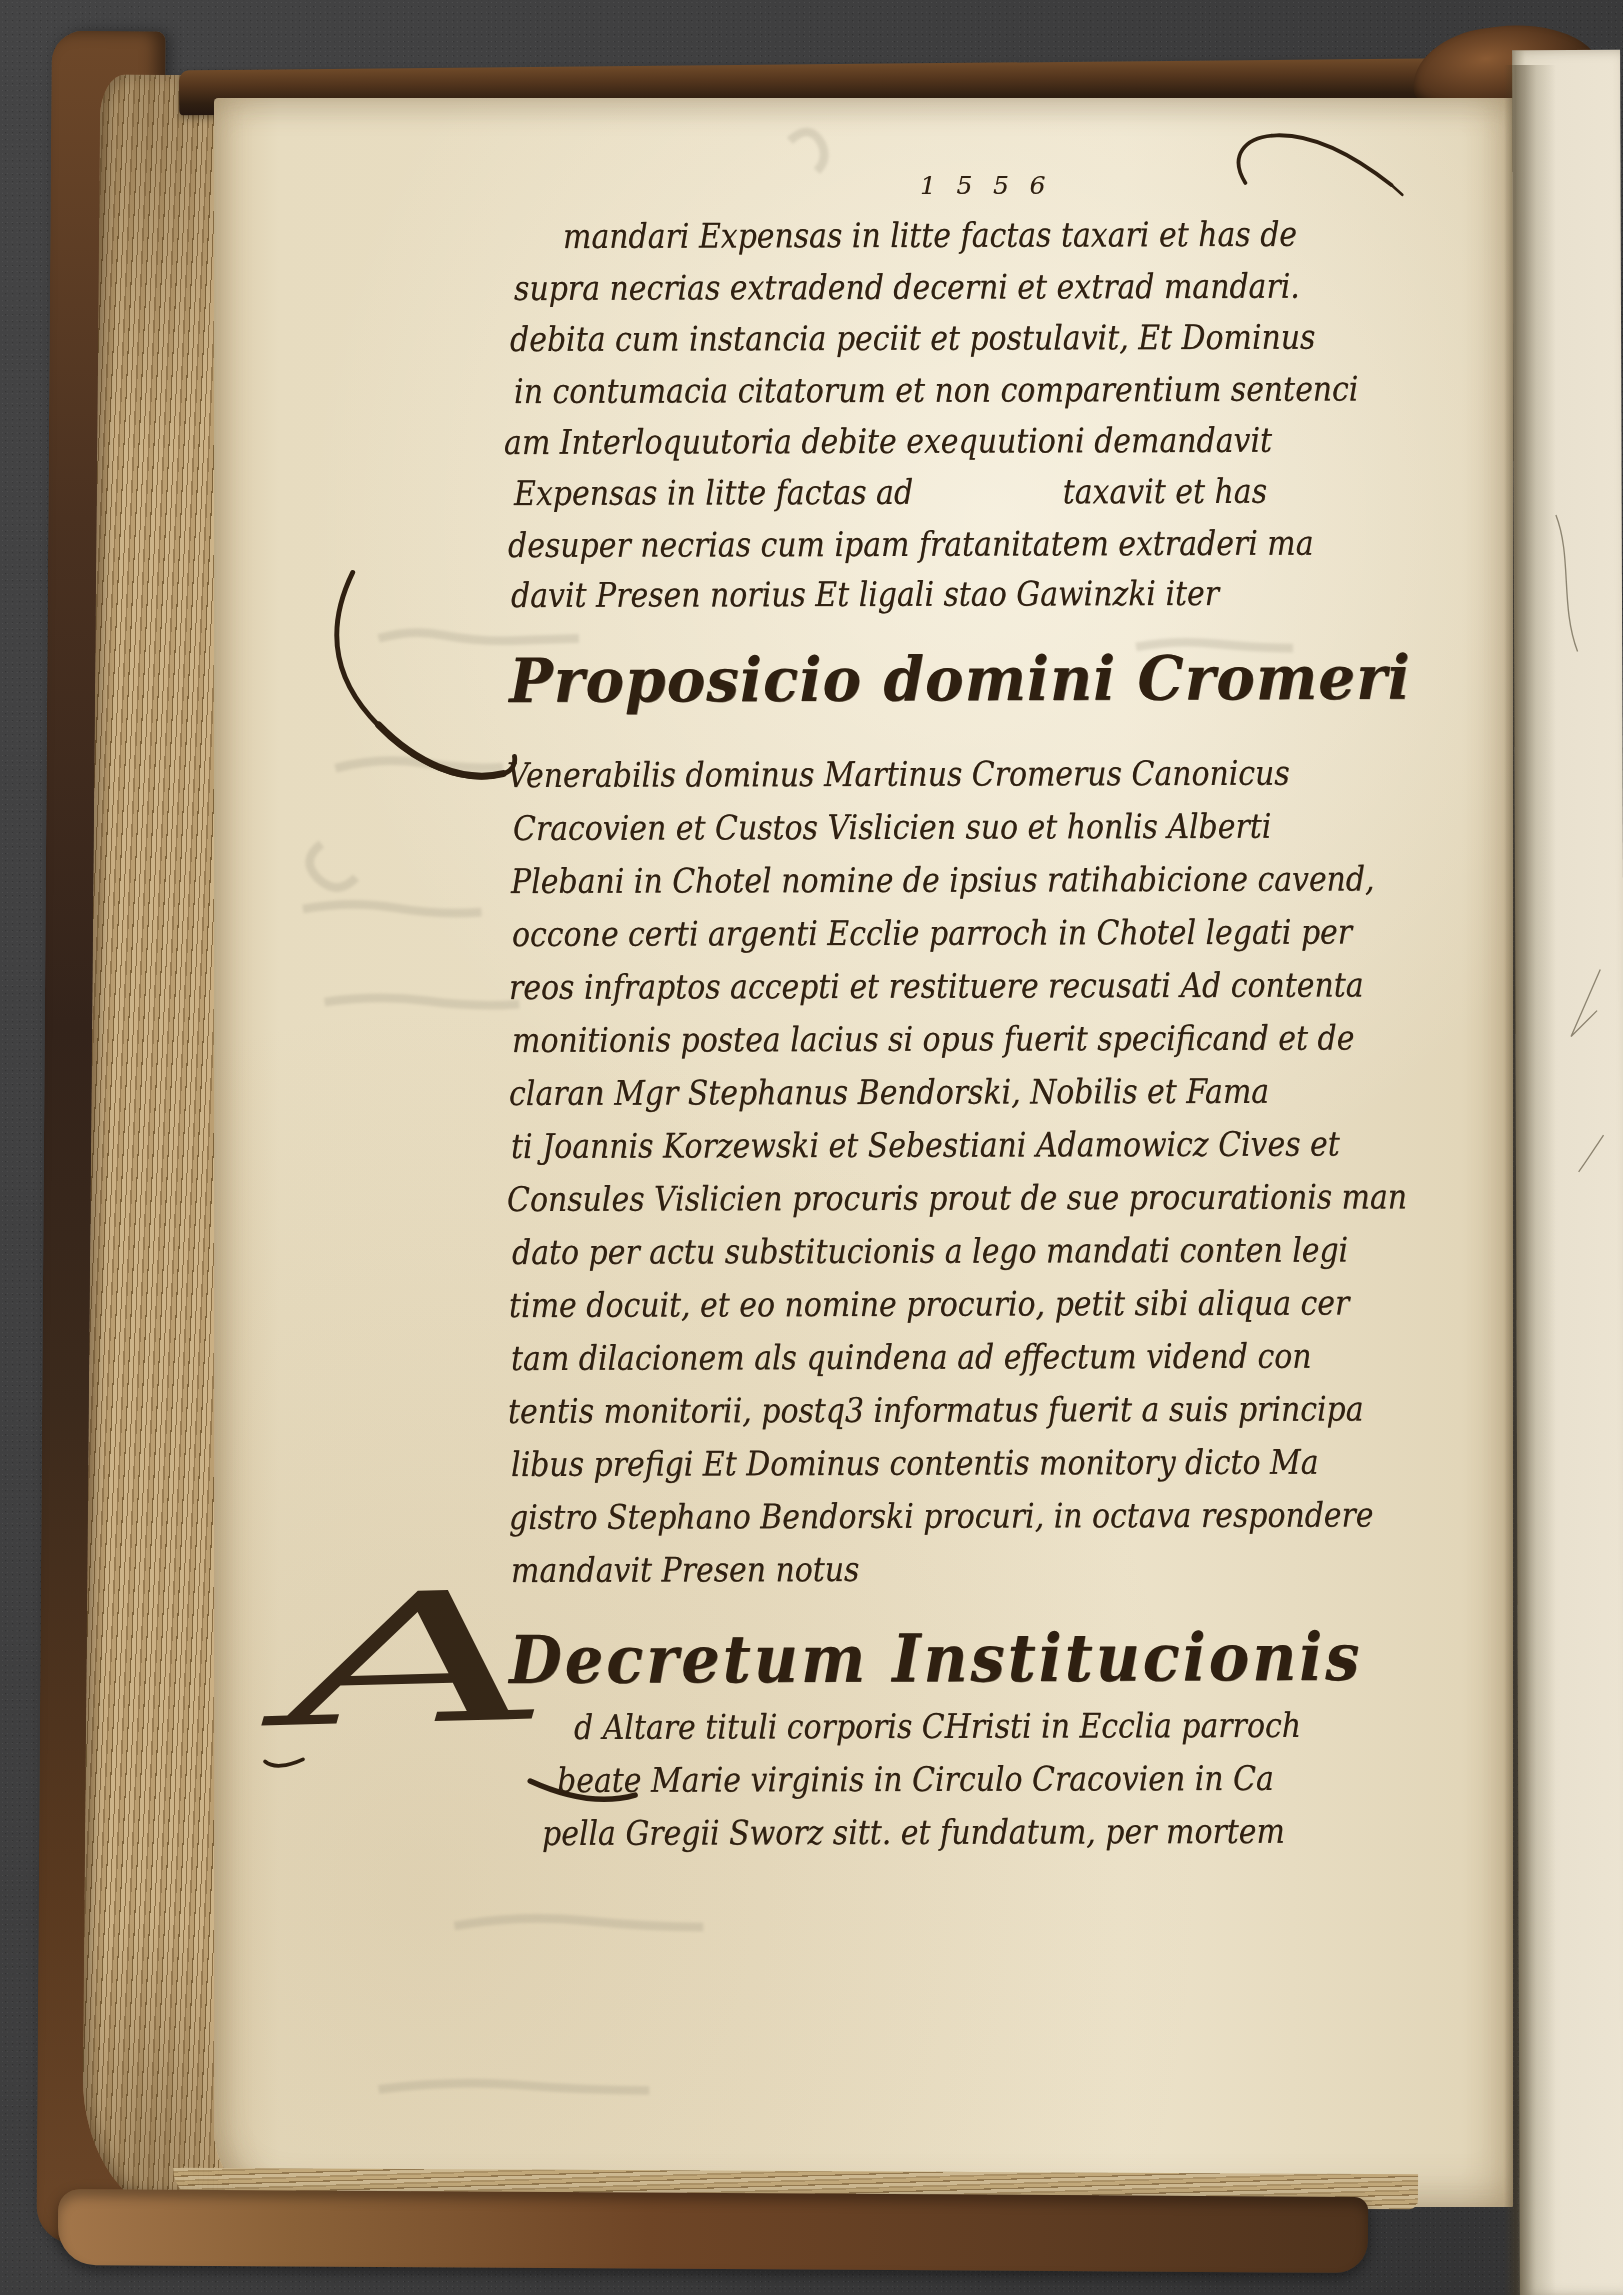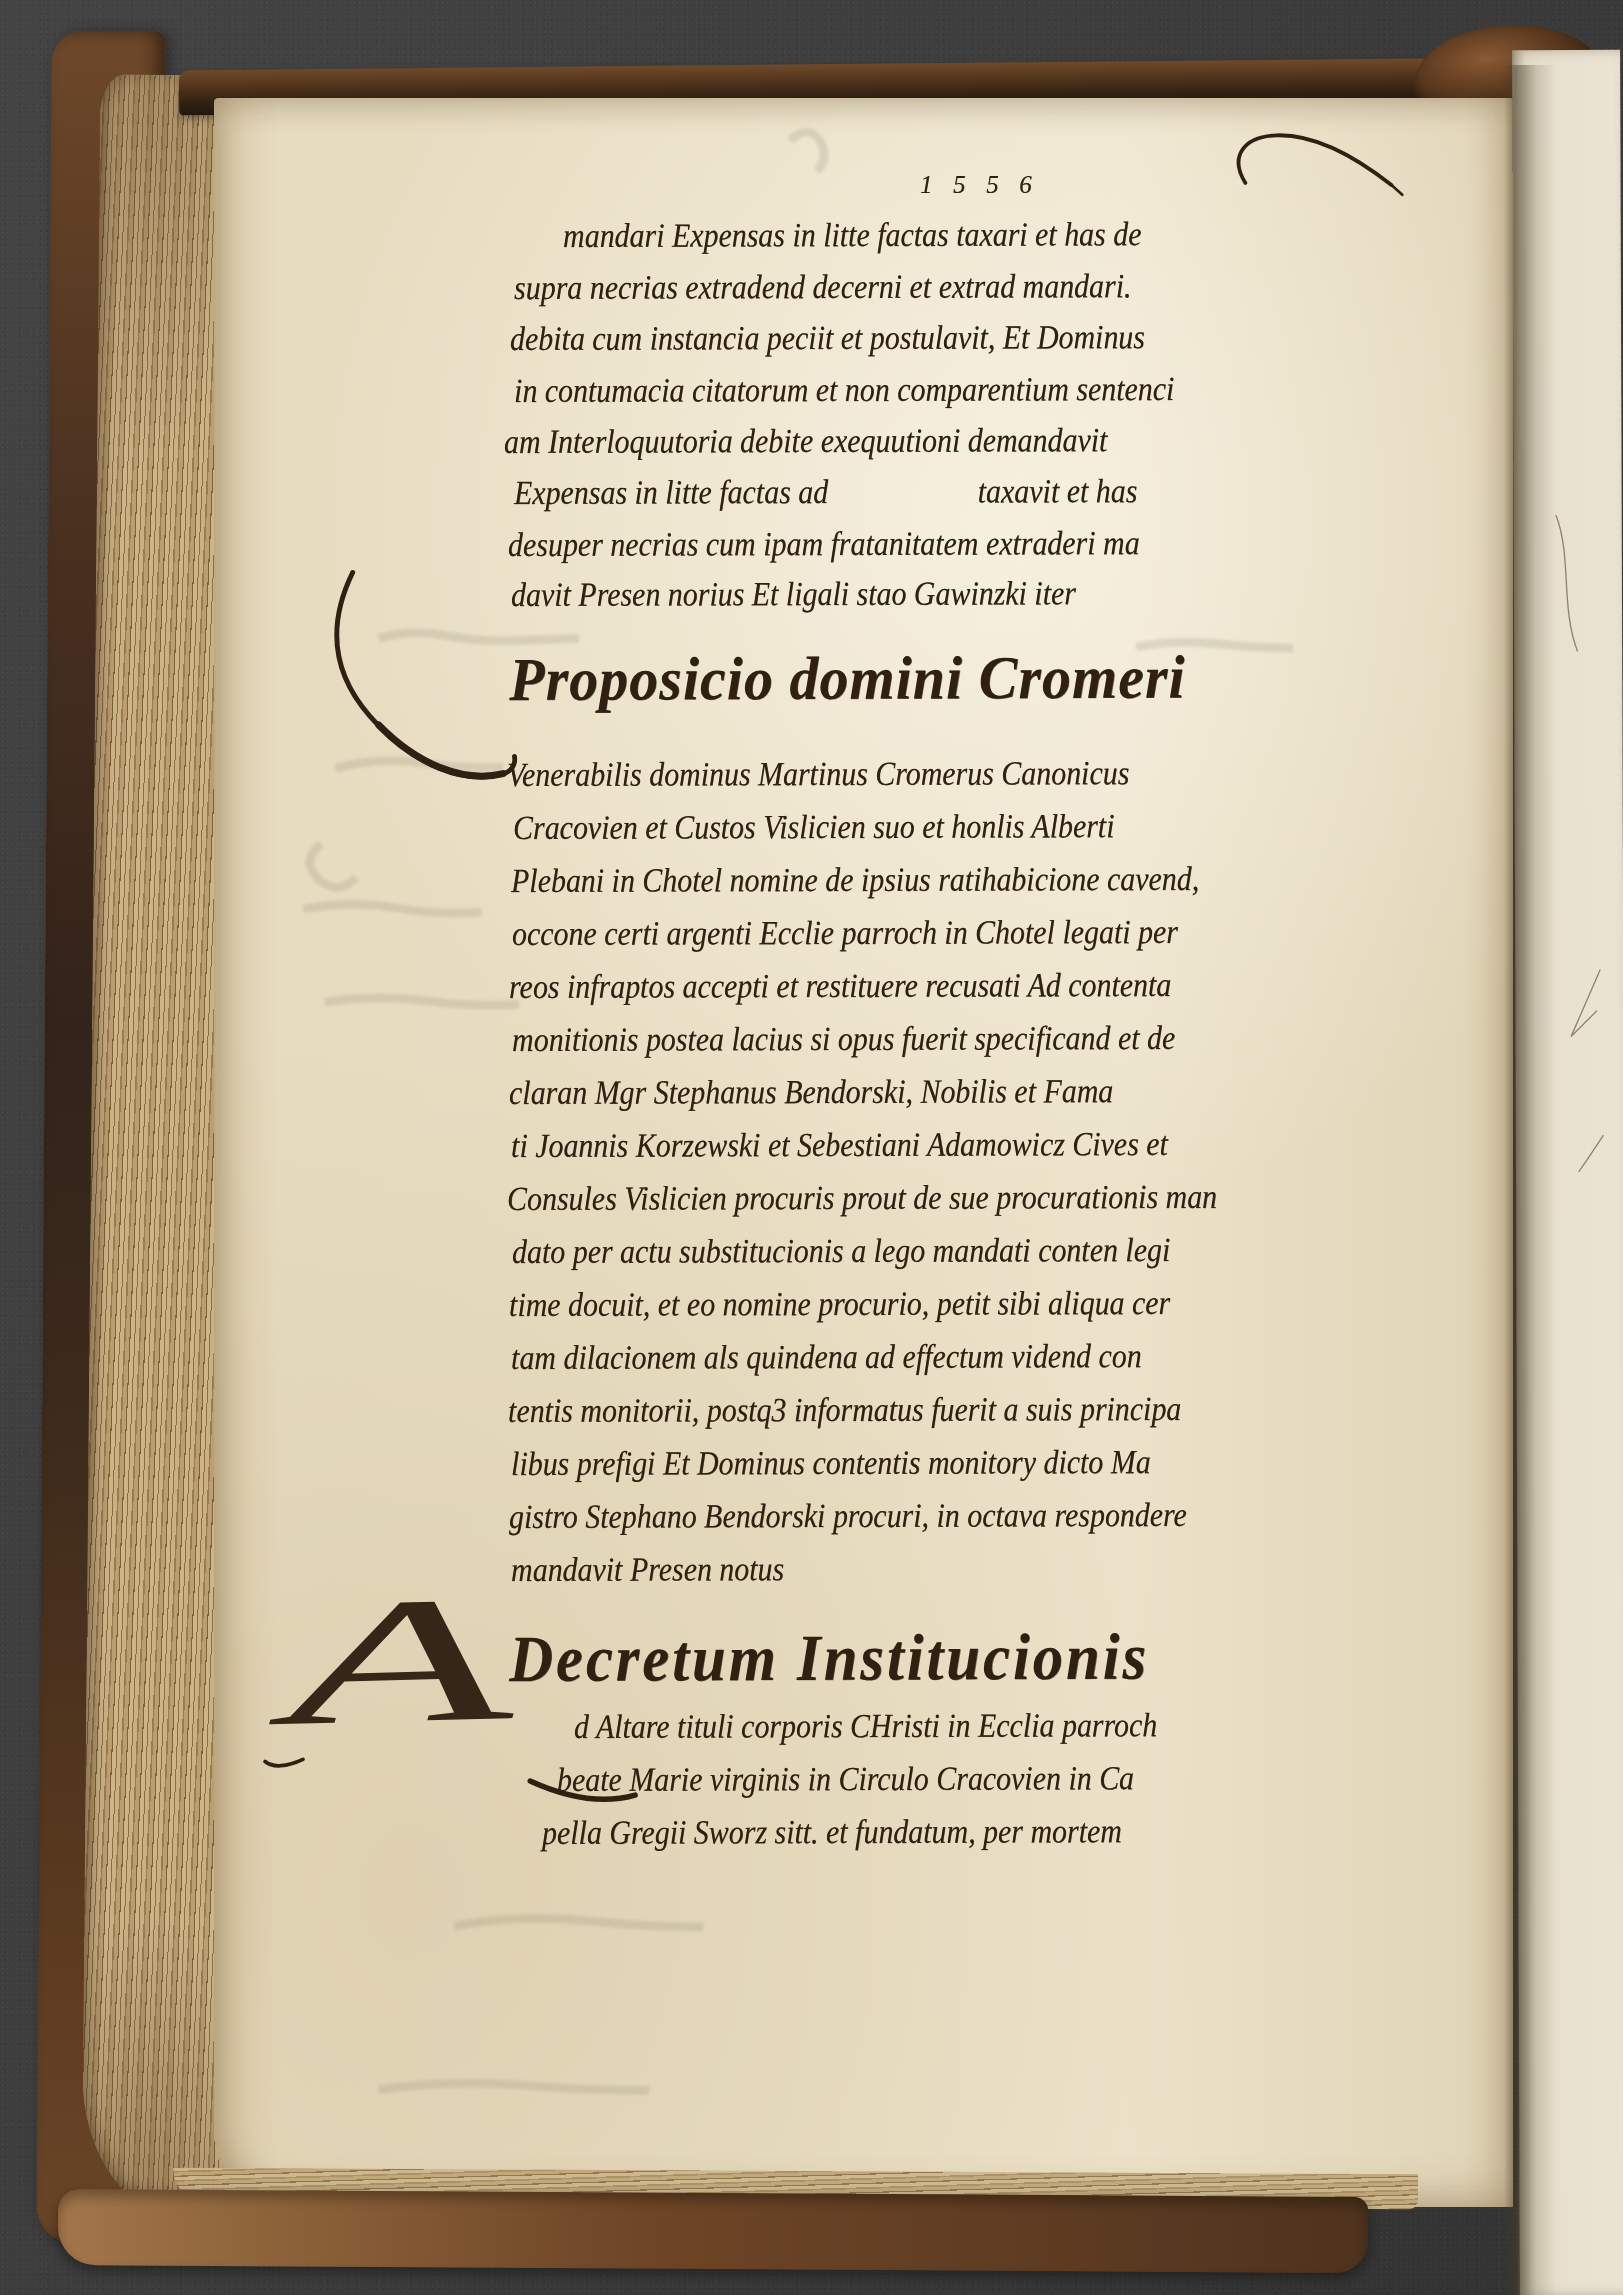--- a/index.html
+++ b/index.html
@@ -105,21 +105,21 @@
     background:
       linear-gradient(90deg, #b7ae96 0%, #cfc7b1 4%, #e2dac6 12%, var(--paper-right, #e9e1cf) 40%, #ece4d2 100%);
     box-shadow: inset 5.4px 0 12px rgba(80,70,50,.35);
     z-index: 3;
   }
 
   
   svg.decor { position: absolute; inset: 0; width: 1623px; height: 2295px; z-index: 6; pointer-events: none; }
 
   
-  .text-layer { position: absolute; inset: 0; z-index: 7; color: var(--ink, #2f2011); font-family: Liberation Serif, serif; }
+  .text-layer { position: absolute; inset: 0; z-index: 7; color: var(--ink, #2f2011); }
   .ms-line {
     position: absolute;
     font-style: italic;
     font-size: 34px;
     line-height: 34px;
     white-space: pre;
     letter-spacing: 0px;
     transform: scaleX(.88) rotate(-.15deg);
     transform-origin: left top;
     text-shadow: 0.3px 0.2px 0 rgba(47,32,17,.55);

